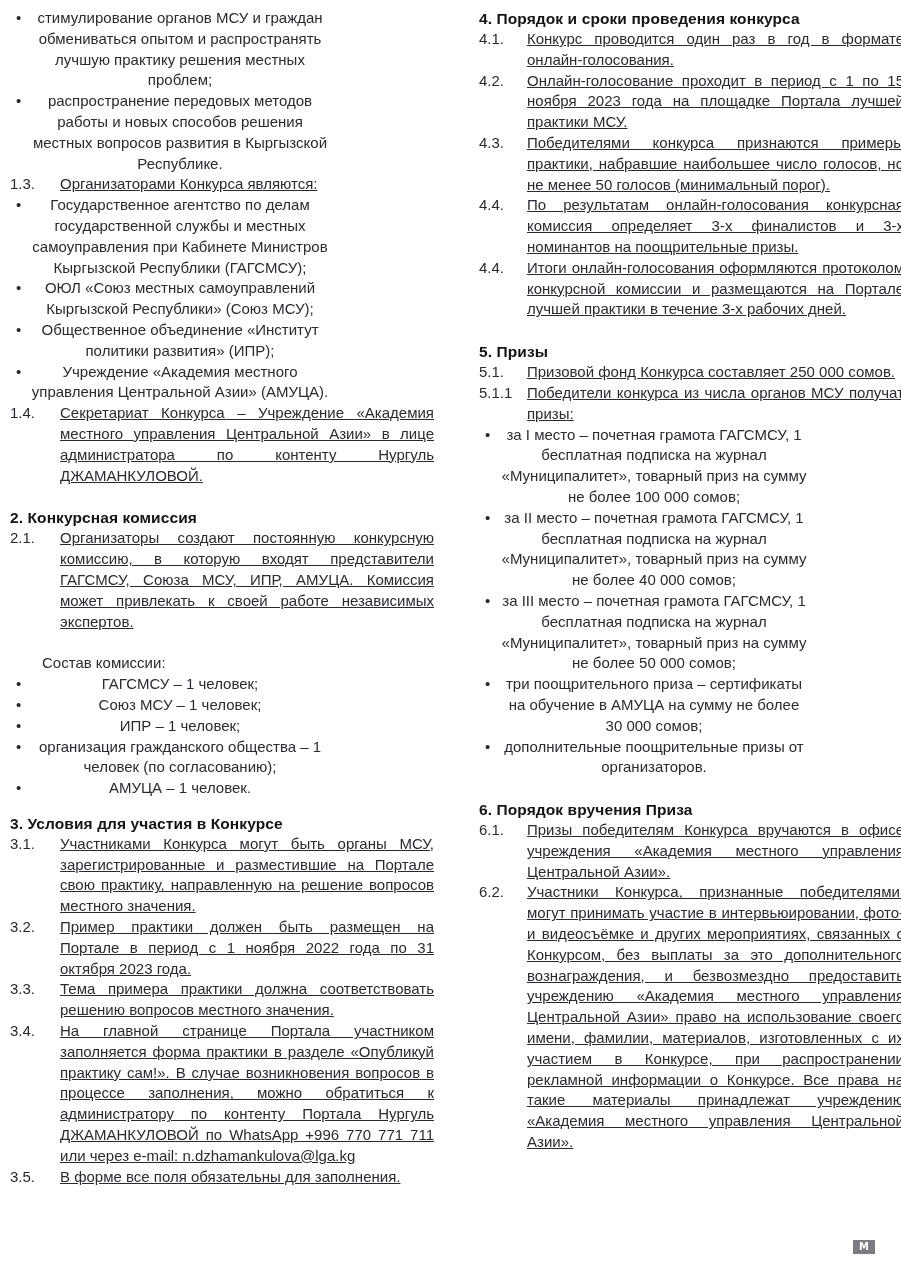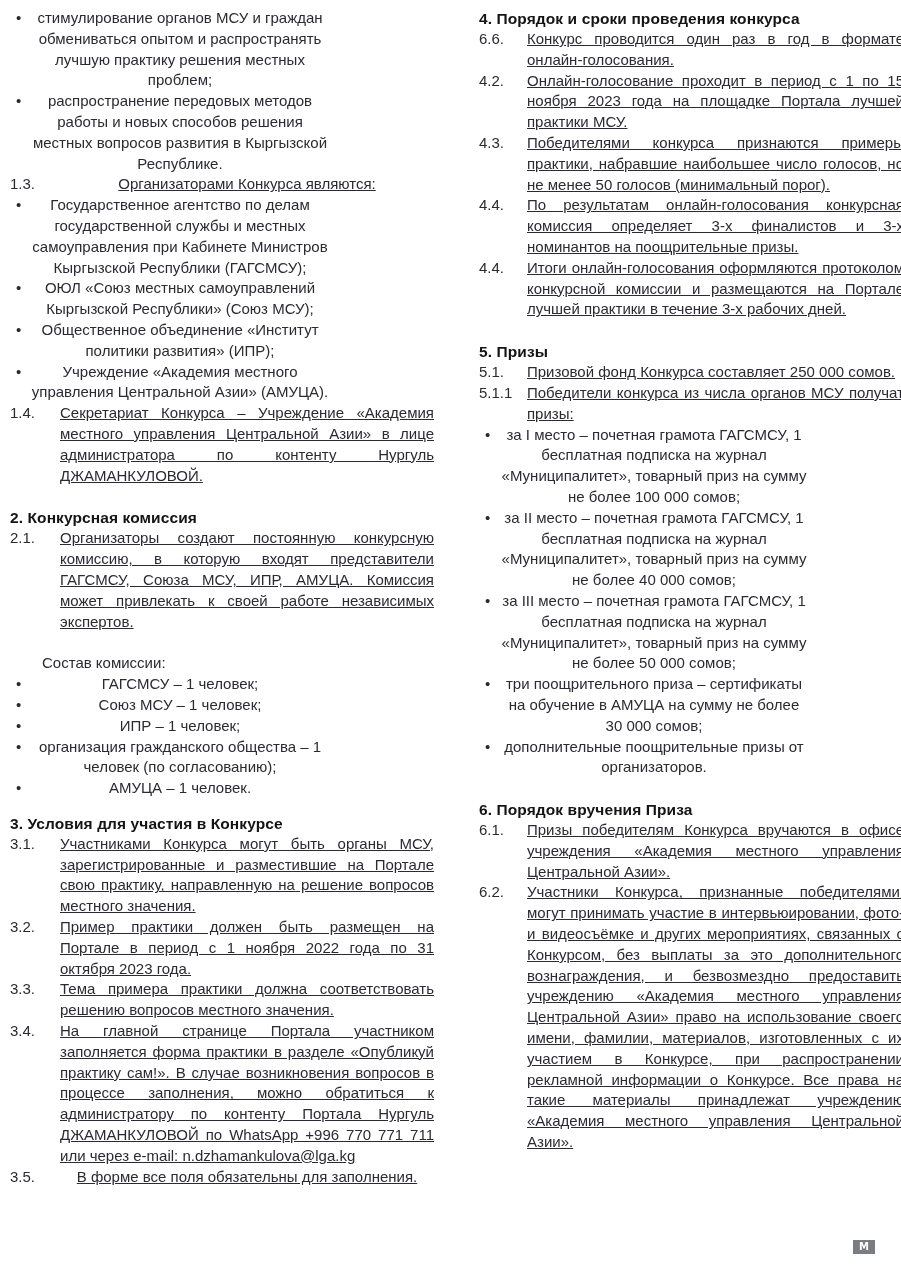--- a/index.html
+++ b/index.html
@@ -14,21 +14,21 @@
   .col-left { left: 10px; width: 424px; }
   .col-right { left: 479px; width: 425px; }
   .heading {
     font-weight: bold; font-size: 15.5px; color: #141414;
     margin: 0; line-height: 21px; letter-spacing: 0.1px;
   }
   .item { display: flex; margin: 0; }
   .num { flex: 0 0 50px; width: 50px; }
   .col-right .num { flex: 0 0 48px; width: 48px; }
   .txt { flex: 1; text-align: justify; text-decoration: underline; }
-  .txt.left { text-align: center; }
+  .txt.left { text-align: left; }
   ul.bul { list-style: none; margin: 0; padding: 0; }
   ul.bul li { display: flex; }
   ul.bul li .dot { flex: 0 0 20px; text-align: left; padding-left: 6px; box-sizing: border-box; }
   ul.bul li .btxt { flex: 1; text-align: center; }
   .indent-l-top { margin-left: 52px; width: 320px; }
   .indent-r { margin-left: 56px; width: 330px; }
   .gap { height: 21px; }
   .sub-label { margin-left: 32px; }
   .logo {
     position: absolute; left: 853px; top: 1240px; width: 22px; height: 14px;
@@ -133,21 +133,21 @@
   </div>
   <div class="item">
     <span class="num">3.5.</span>
     <span class="txt left">В форме все поля обязательны для заполнения.</span>
   </div>
 </div>
 
 <div class="col col-right">
   <h2 class="heading">4. Порядок и сроки проведения конкурса</h2>
   <div class="item">
-    <span class="num">6.6.</span>
+    <span class="num">4.1.</span>
     <span class="txt">Конкурс проводится один раз в год в формате онлайн-голосования.</span>
   </div>
   <div class="item">
     <span class="num">4.2.</span>
     <span class="txt">Онлайн-голосование проходит в период с 1 по 15 ноября 2023 года на площадке Портала лучшей практики МСУ.</span>
   </div>
   <div class="item">
     <span class="num">4.3.</span>
     <span class="txt">Победителями конкурса признаются примеры практики, набравшие наибольшее число голосов, но не менее 50 голосов (минимальный порог).</span>
   </div>

